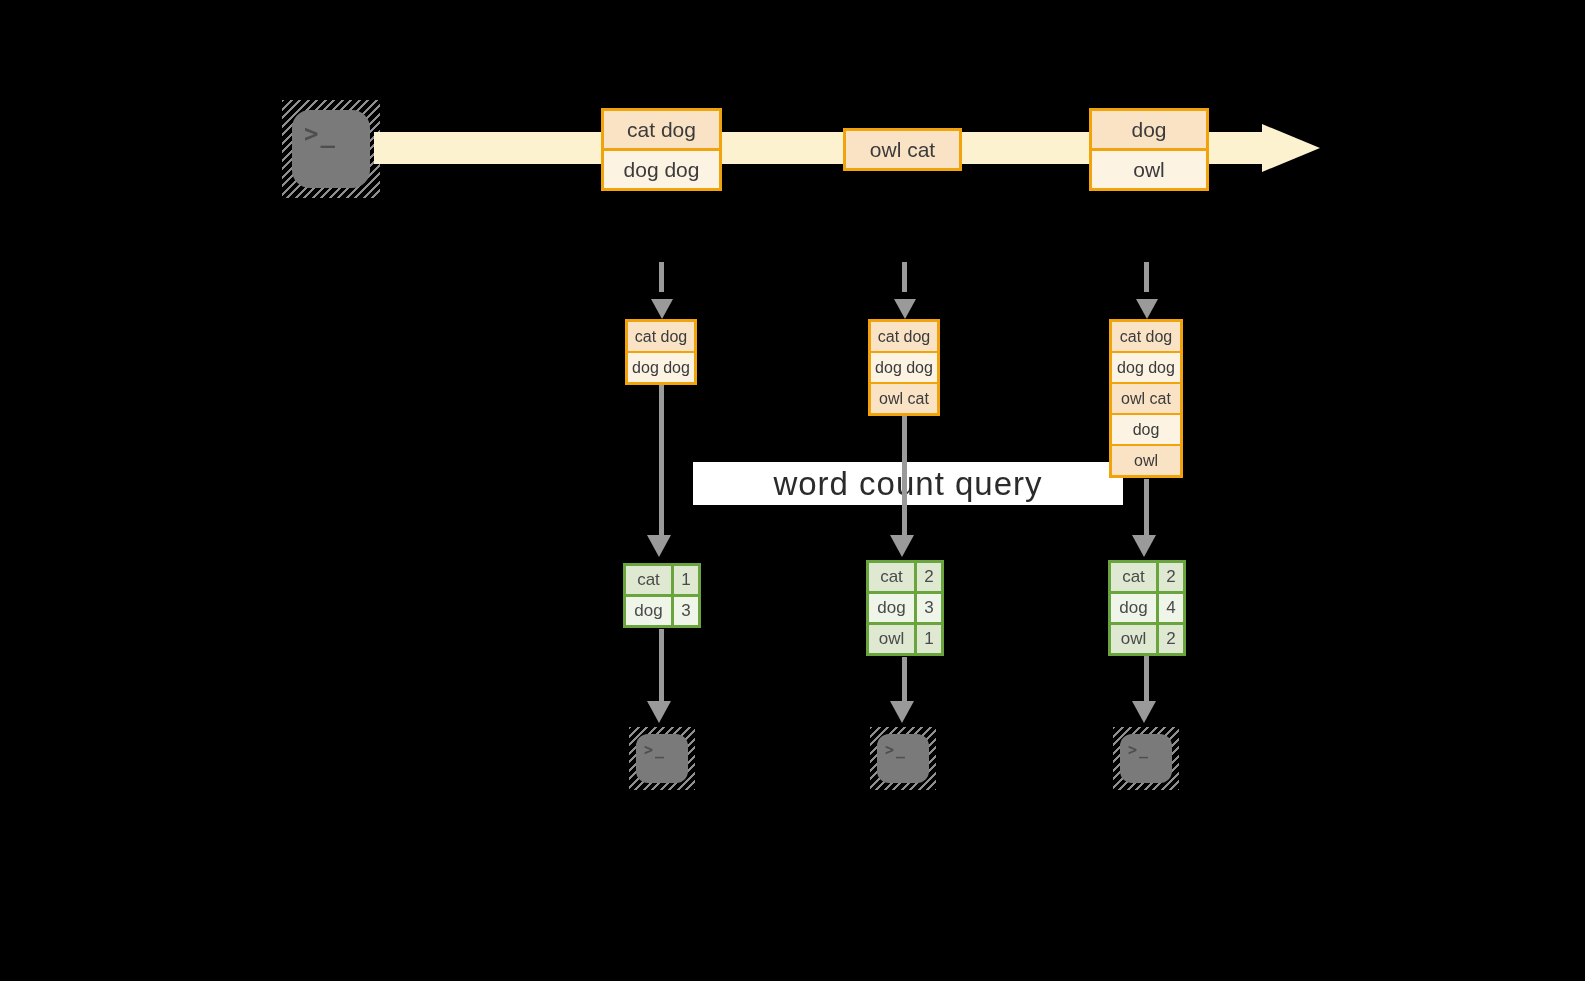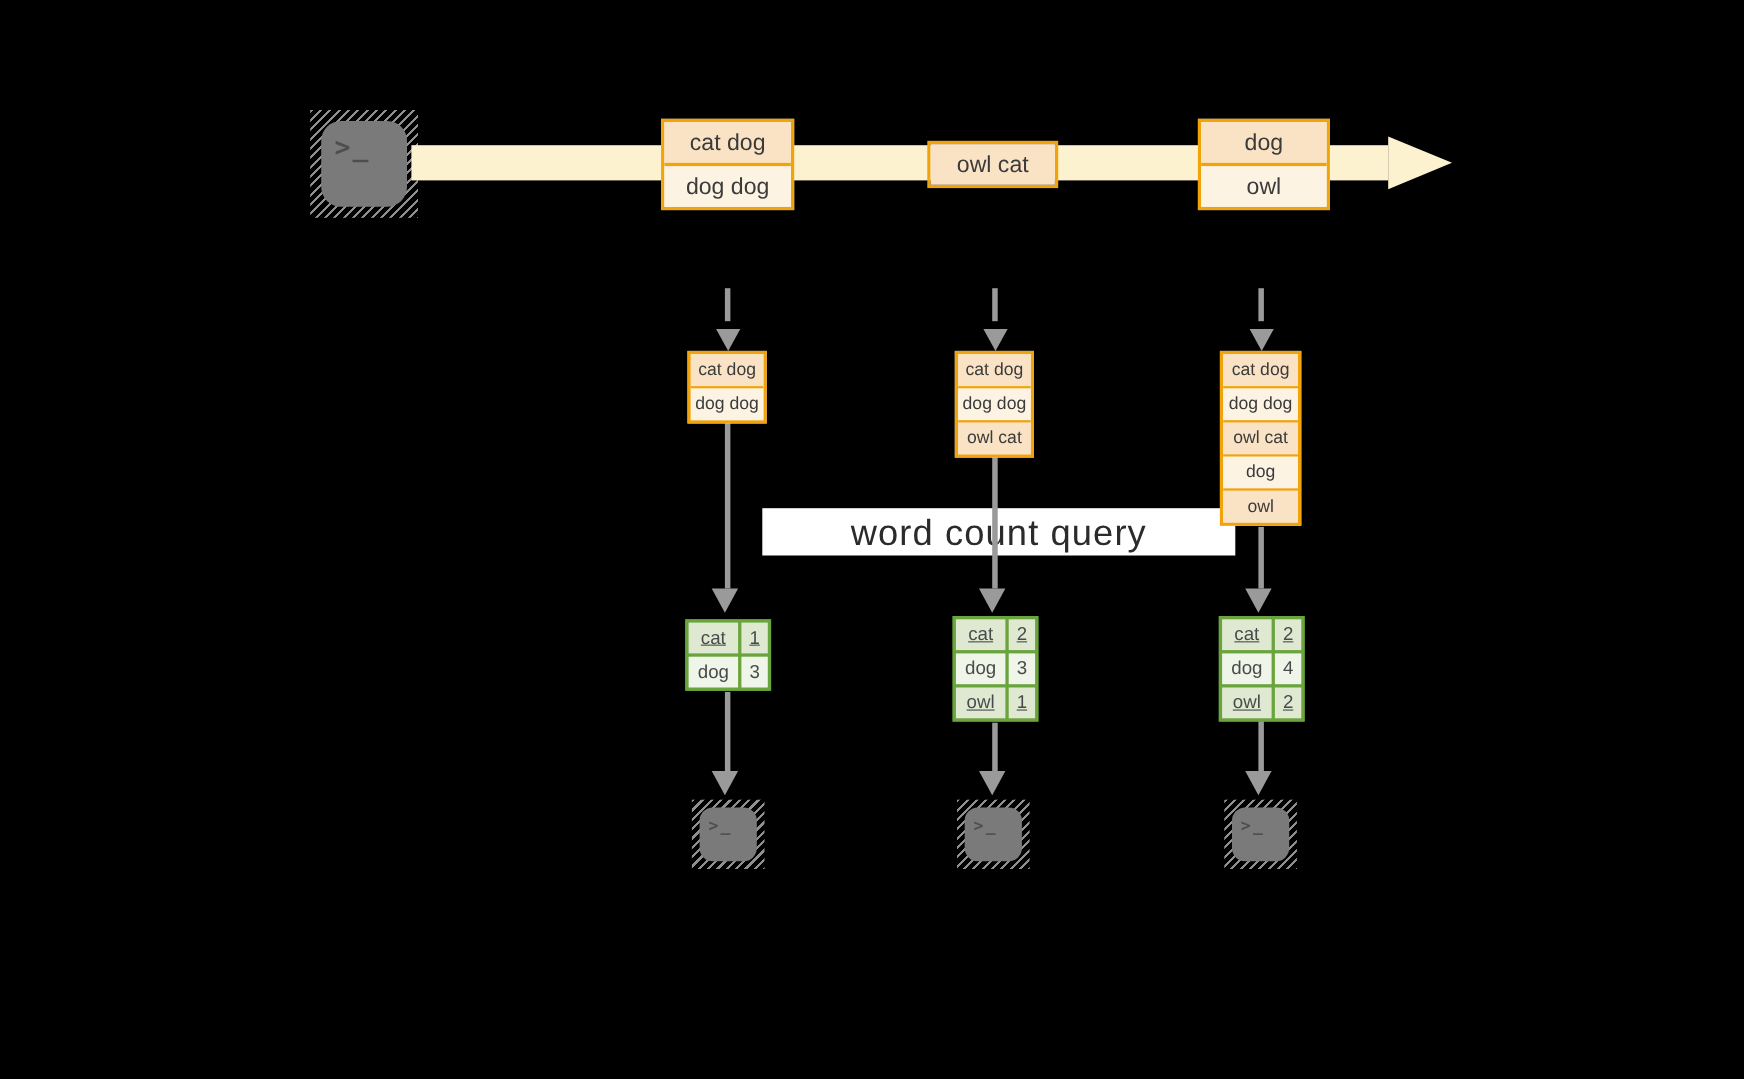--- a/index.html
+++ b/index.html
@@ -37,21 +37,21 @@
   
   .qlabel{position:absolute;left:693px;top:462px;width:430px;height:43px;background:#ffffff;z-index:1;
     display:flex;align-items:center;justify-content:center;font-size:33px;font-weight:300;
     color:#2b2b2b;letter-spacing:1px;}
   
   .gtable{position:absolute;border:3px solid #6aa43c;z-index:3;box-sizing:border-box;background:#6aa43c;}
   .gtable .row{display:flex;}
   .gtable .row + .row{margin-top:3px;}
   .gtable .wcell{width:45px;height:28px;display:flex;align-items:center;justify-content:center;font-size:17px;color:#4a4a4a;}
   .gtable .ccell{width:24px;height:28px;margin-left:3px;display:flex;align-items:center;justify-content:center;font-size:17px;color:#4a4a4a;}
-  .grow-a .wcell,.grow-a .ccell{background:#dfe9d2;text-decoration:underline;}
+  .grow-a .wcell,.grow-a .ccell{background:#dfe9d2;}
   .grow-b .wcell,.grow-b .ccell{background:#eff5e9;}
 </style>
 </head>
 <body>
 
 <div class="canvas">
 
   <div class="hatch" style="left:282px;top:100px;width:98px;height:98px;">
     <div class="term-body" style="left:10px;top:10px;width:78px;height:78px;border-radius:18px;">
       <span class="term-glyph" style="font-size:24px;padding:10px 0 0 12px;">&gt;_</span>

